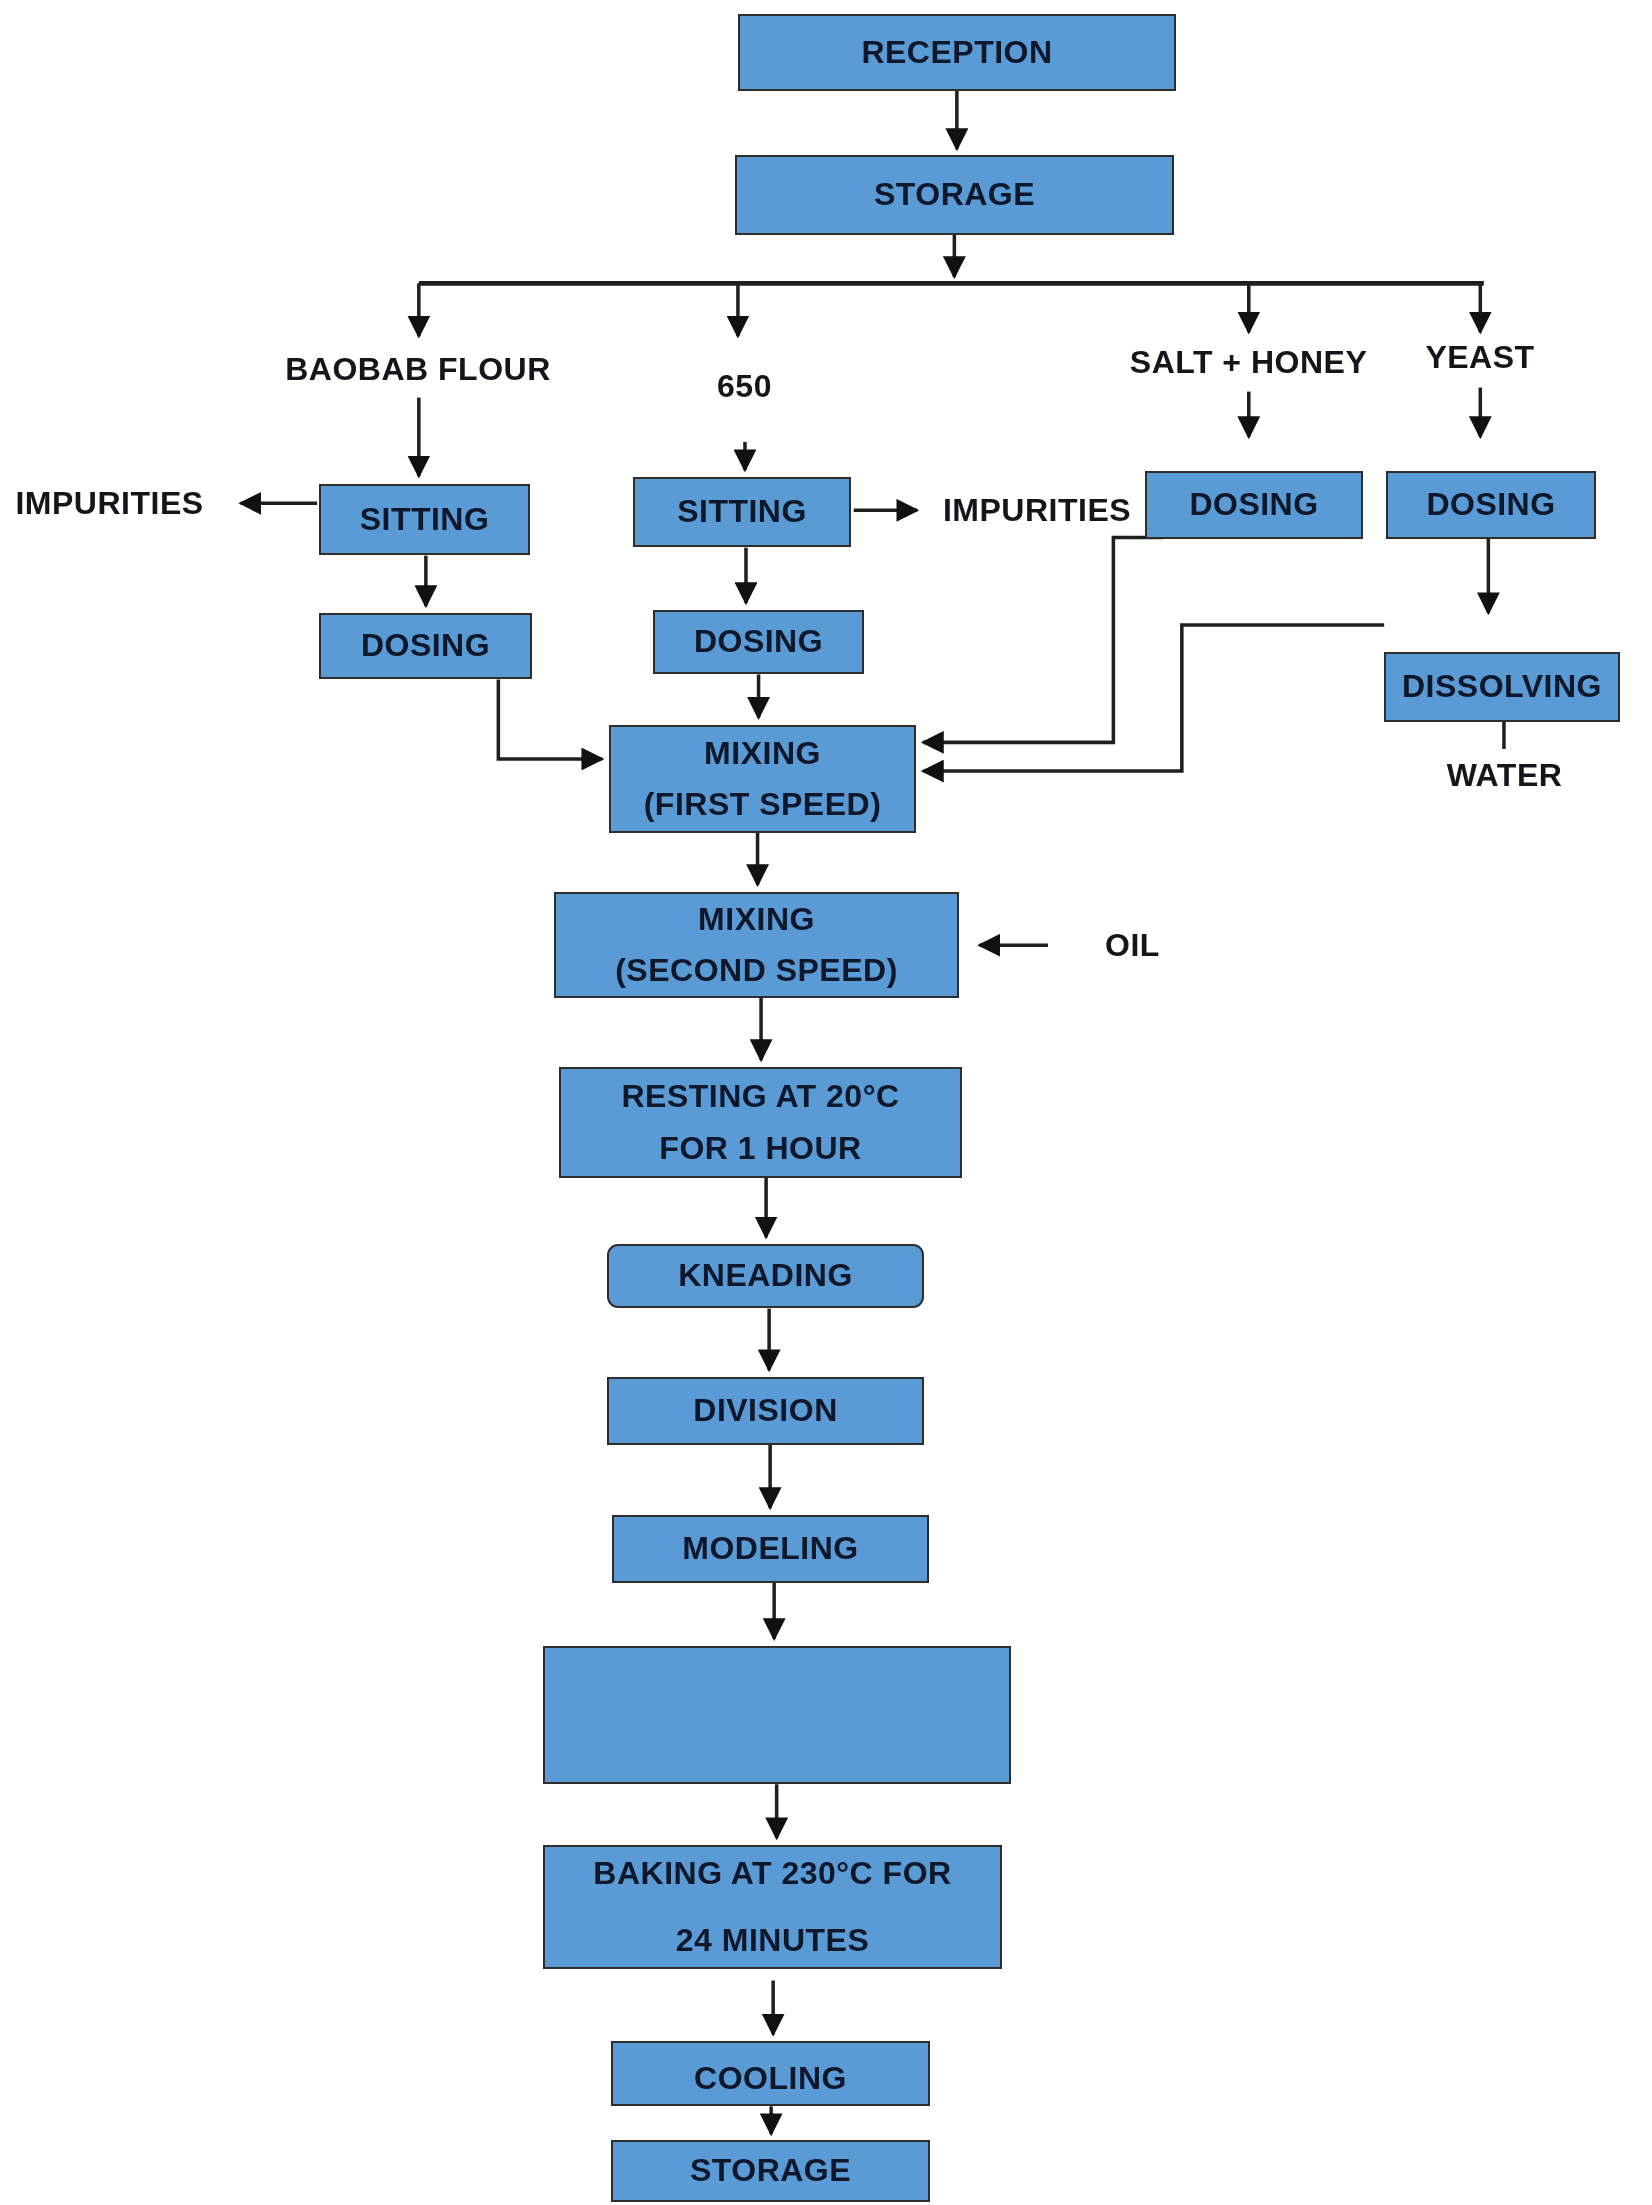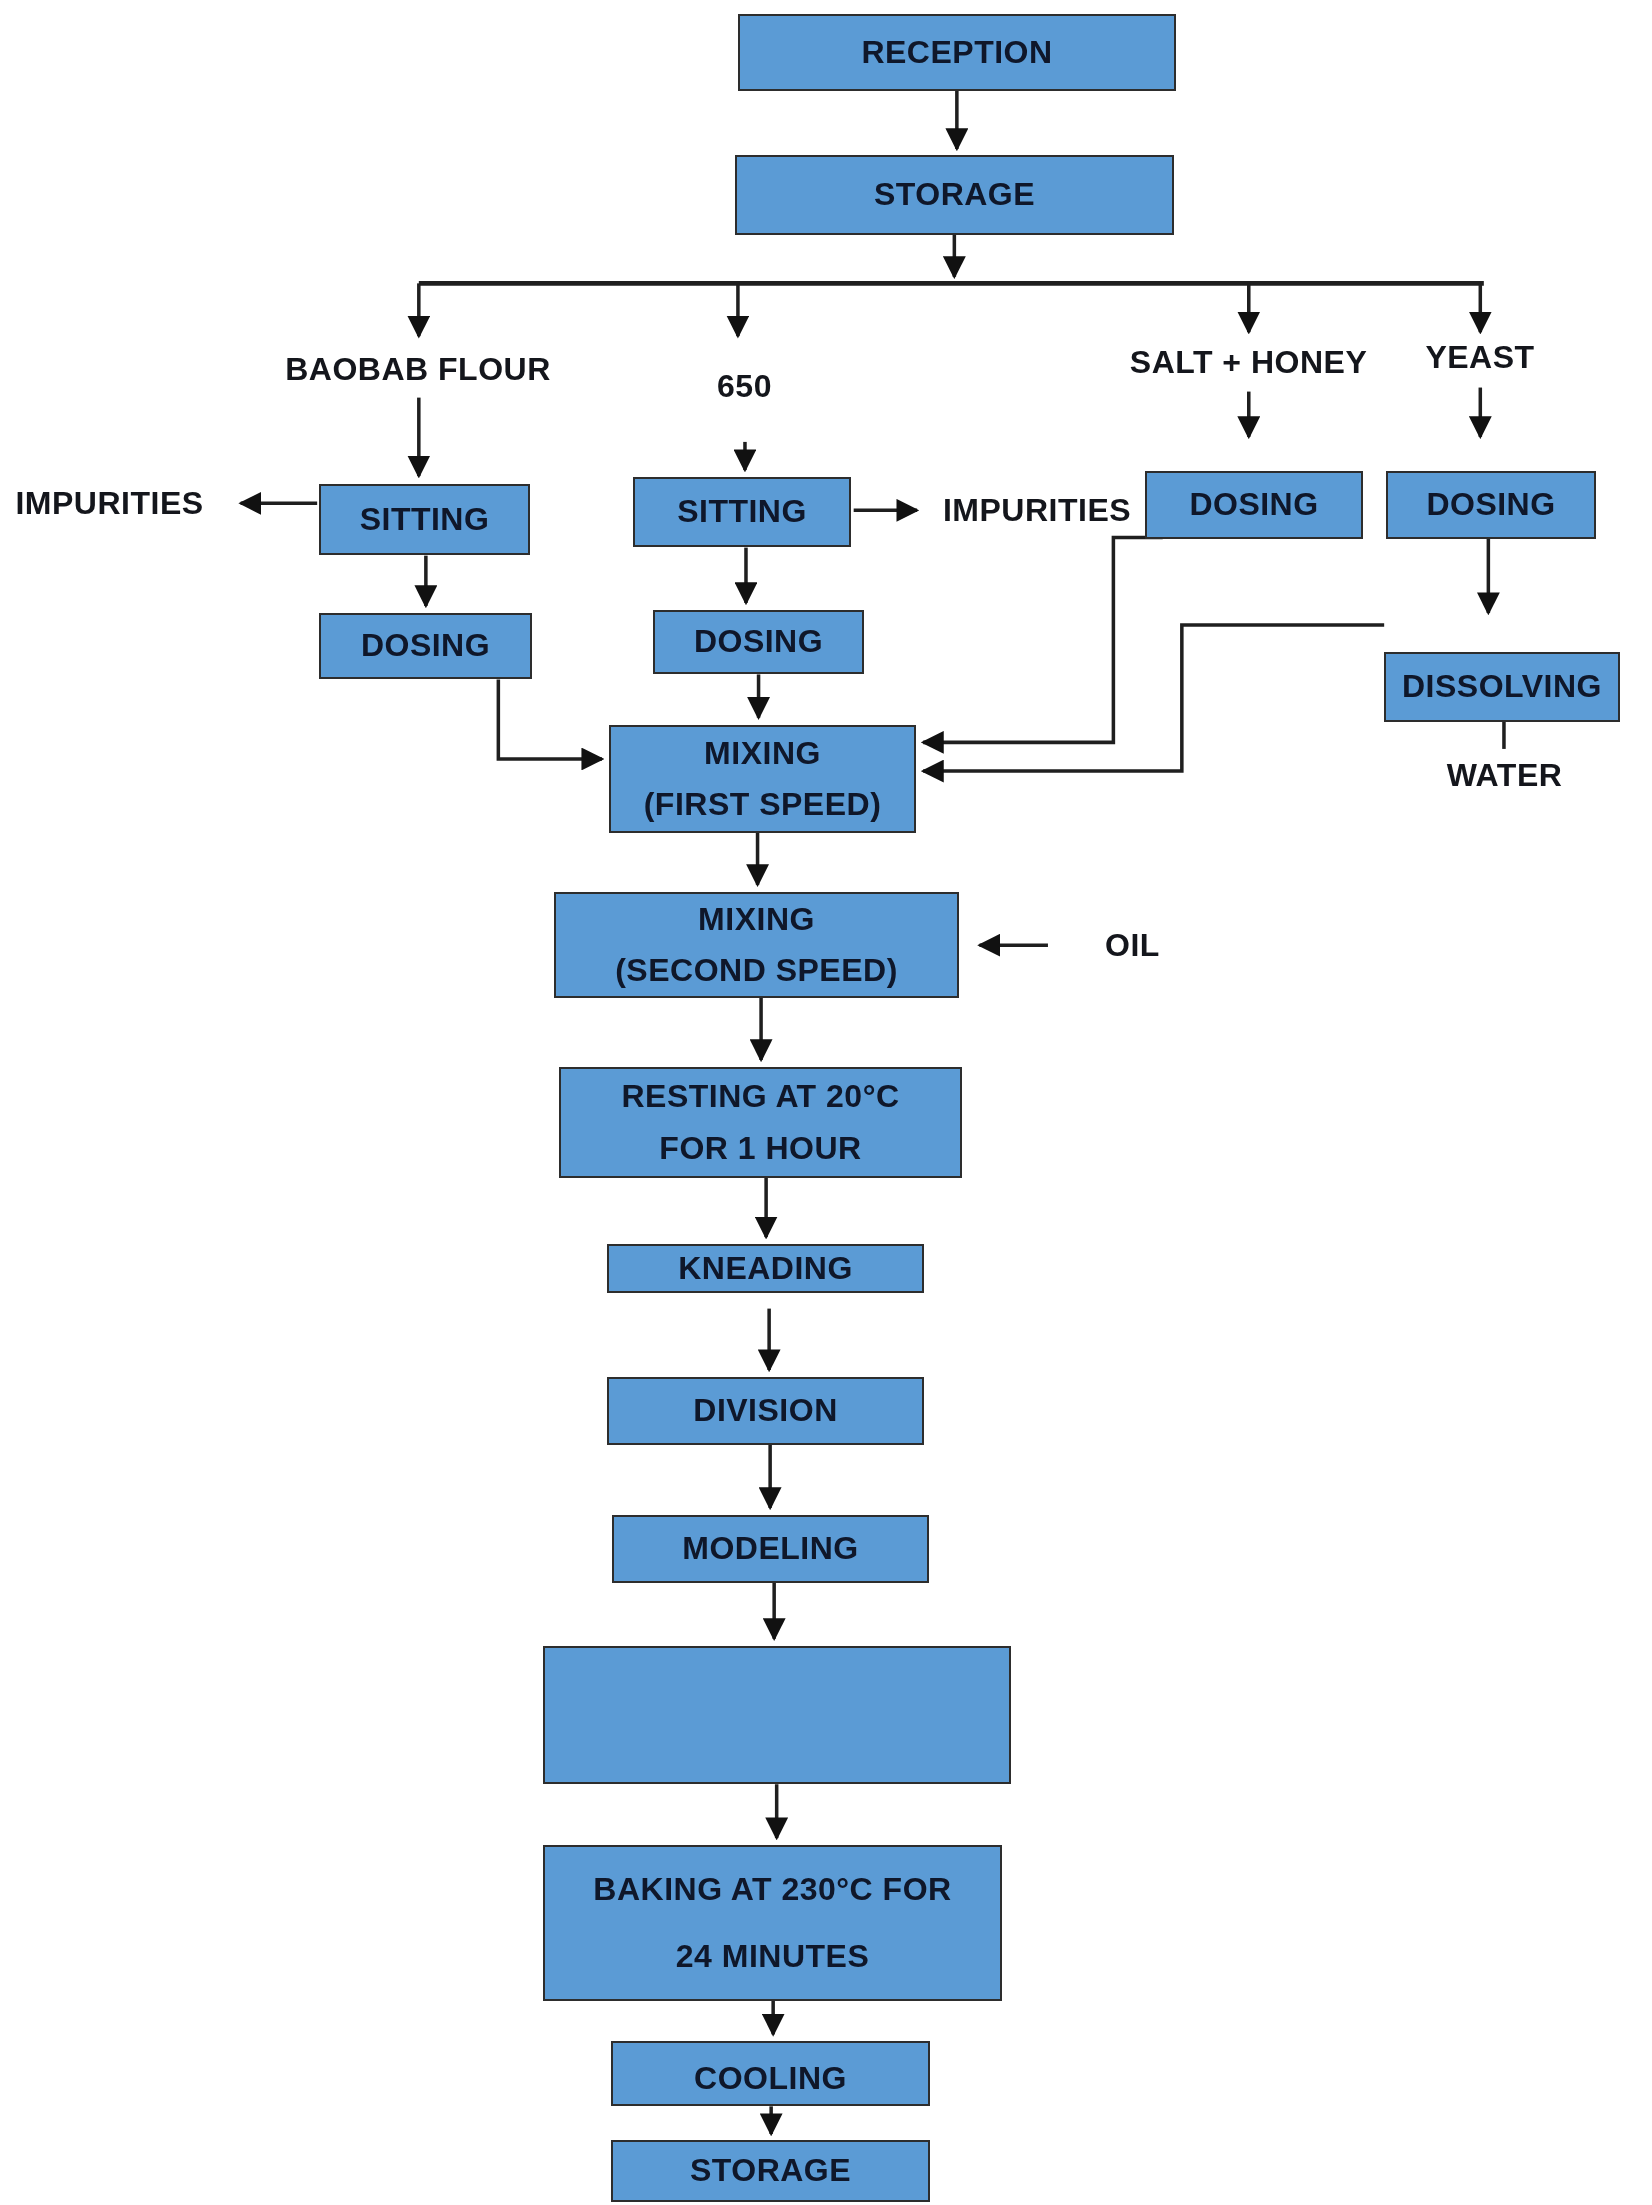--- a/index.html
+++ b/index.html
@@ -102,32 +102,32 @@
         <span class="txt-line">(FIRST SPEED)</span>
       </div>
       <div class="node" style="left: 554px; top: 892px; width: 405px; height: 106px;">
         <span class="txt-line">MIXING</span>
         <span class="txt-line">(SECOND SPEED)</span>
       </div>
       <div class="node" style="left: 559px; top: 1067px; width: 403px; height: 111px;">
         <span class="txt-line">RESTING AT 20°C</span>
         <span class="txt-line">FOR 1 HOUR</span>
       </div>
-      <div class="node" style="left: 607px; top: 1244px; width: 317px; height: 49px;">
+      <div class="node" style="left: 607px; top: 1244px; width: 317px; height: 64px; border-radius: 11px;">
         <span class="txt-line">KNEADING</span>
       </div>
       <div class="node" style="left: 607px; top: 1377px; width: 317px; height: 68px;">
         <span class="txt-line">DIVISION</span>
       </div>
       <div class="node" style="left: 612px; top: 1515px; width: 317px; height: 68px;">
         <span class="txt-line">MODELING</span>
       </div>
       <div class="node tall" style="left: 543px; top: 1646px; width: 468px; height: 138px;">
       </div>
-      <div class="node tall" style="left: 543px; top: 1845px; width: 459px; height: 156px;">
+      <div class="node tall" style="left: 543px; top: 1845px; width: 459px; height: 124px;">
         <span class="txt-line">BAKING AT 230°C FOR</span>
         <span class="txt-line">24 MINUTES</span>
       </div>
       <div class="node" style="left: 611px; top: 2041px; width: 319px; height: 65px; justify-content: flex-end;">
         <span class="txt-line">COOLING</span>
       </div>
       <div class="node" style="left: 611px; top: 2140px; width: 319px; height: 62px;">
         <span class="txt-line">STORAGE</span>
       </div>
       <div class="flabel" style="left: 267px; top: 348px; width: 302px; height: 43px;">

